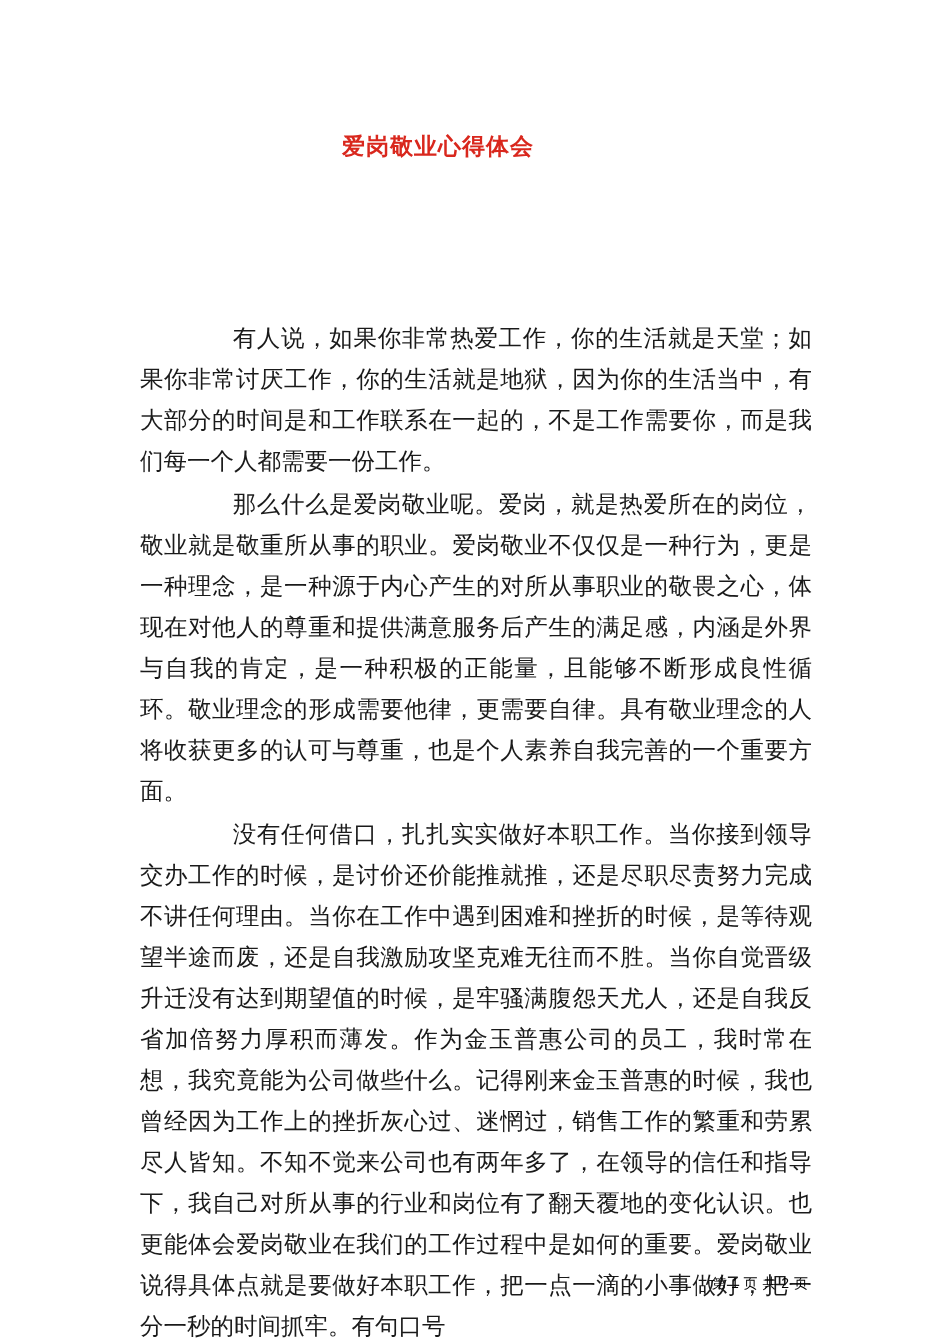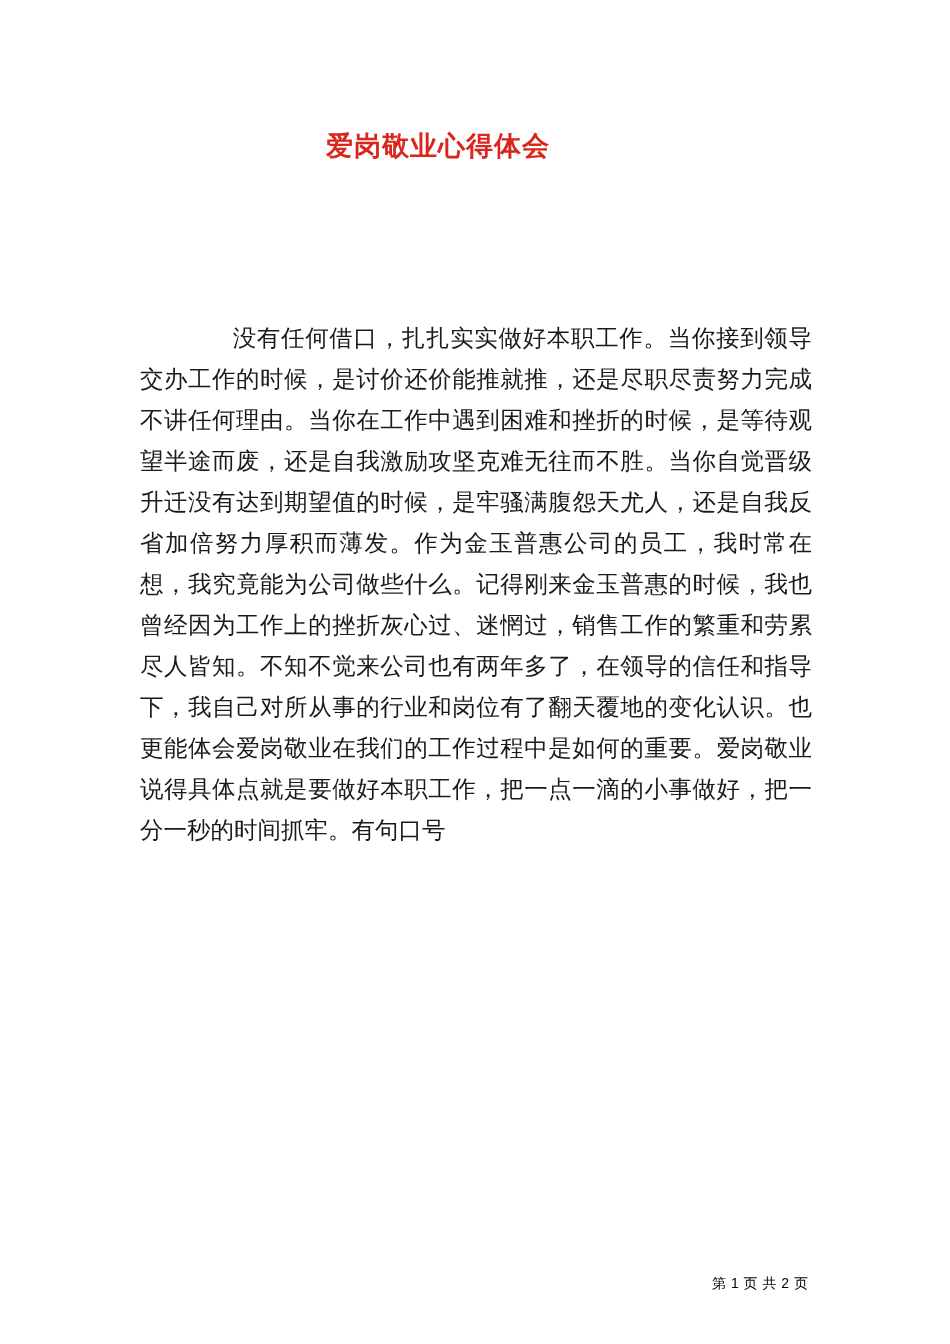--- a/index.html
+++ b/index.html
@@ -22,21 +22,21 @@
   }
   .doc-title {
     position: absolute;
     top: 128px;
     left: 0;
     width: 876px;
     text-align: center;
     color: #d9271d;
     font-family: "Liberation Sans", "DejaVu Sans", sans-serif;
     font-weight: bold;
-    font-size: 27px;
+    font-size: 23px;
     letter-spacing: 1px;
     line-height: 36px;
   }
   .body-area {
     position: absolute;
     top: 318px;
     left: 140px;
     width: 672px;
   }
   .para {
@@ -65,18 +65,20 @@
   }
 </style>
 </head>
 <body>
 
 <div class="page">
 
   <div class="doc-title">爱岗敬业心得体会</div>
 
   <div class="body-area">
+    <p class="para"><span class="indent"></span><span>有人说，如果你非常热爱工作，你的生活就是天堂；如果你非常讨厌工作，你的生活就是地狱，因为你的生活当中，有大部分的时间是和工作联系在一起的，不是工作需要你，而是我们每一个人都需要一份工作。</span></p>
+    <p class="para"><span class="indent"></span><span>那么什么是爱岗敬业呢。爱岗，就是热爱所在的岗位，敬业就是敬重所从事的职业。爱岗敬业不仅仅是一种行为，更是一种理念，是一种源于内心产生的对所从事职业的敬畏之心，体现在对他人的尊重和提供满意服务后产生的满足感，内涵是外界与自我的肯定，是一种积极的正能量，且能够不断形成良性循环。敬业理念的形成需要他律，更需要自律。具有敬业理念的人将收获更多的认可与尊重，也是个人素养自我完善的一个重要方面。</span></p>
     <p class="para"><span class="indent"></span><span>没有任何借口，扎扎实实做好本职工作。当你接到领导交办工作的时候，是讨价还价能推就推，还是尽职尽责努力完成不讲任何理由。当你在工作中遇到困难和挫折的时候，是等待观望半途而废，还是自我激励攻坚克难无往而不胜。当你自觉晋级升迁没有达到期望值的时候，是牢骚满腹怨天尤人，还是自我反省加倍努力厚积而薄发。作为金玉普惠公司的员工，我时常在想，我究竟能为公司做些什么。记得刚来金玉普惠的时候，我也曾经因为工作上的挫折灰心过、迷惘过，销售工作的繁重和劳累尽人皆知。不知不觉来公司也有两年多了，在领导的信任和指导下，我自己对所从事的行业和岗位有了翻天覆地的变化认识。也更能体会爱岗敬业在我们的工作过程中是如何的重要。爱岗敬业说得具体点就是要做好本职工作，把一点一滴的小事做好，把一分一秒的时间抓牢。有句口号</span></p>
   </div>
 
   <div class="footer">第 1 页 共 2 页</div>
 
 </div>
 
 </body></html>

